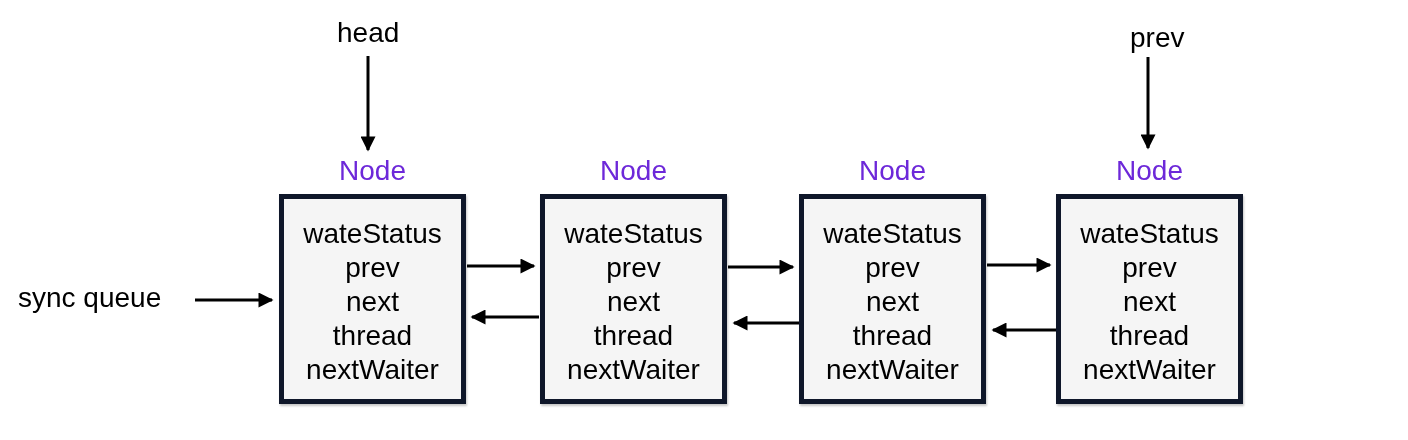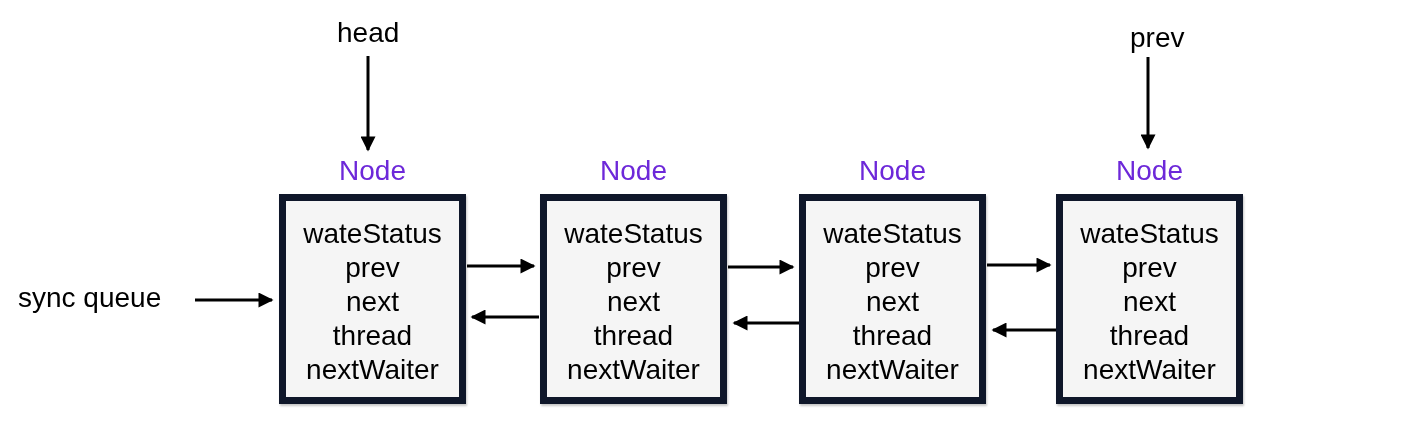--- a/index.html
+++ b/index.html
@@ -9,21 +9,21 @@
   }
   .label{
     position:absolute;font-size:28px;line-height:1.1;white-space:nowrap;color:#000000;
   }
   .node-title{
     position:absolute;top:156px;width:187px;text-align:center;
     font-size:28px;line-height:1.1;color:#6d28d9;
   }
   .node{
     position:absolute;top:194px;width:187px;height:210px;box-sizing:border-box;
-    background:#f5f5f5;border:7px solid #0f172a;
+    background:#f5f5f5;border:5px solid #0f172a;
     box-shadow:1px 2px 2px rgba(0,0,0,0.22);
     display:flex;flex-direction:column;justify-content:center;align-items:center;
     padding-top:6px;
   }
   .field{font-size:28px;line-height:34px;text-align:center;white-space:nowrap;}
   .arrows{position:absolute;left:0;top:0;pointer-events:none;}
   .n1{left:279px;} .n2{left:540px;} .n3{left:799px;} .n4{left:1056px;}
 </style>
 </head>
 <body>

